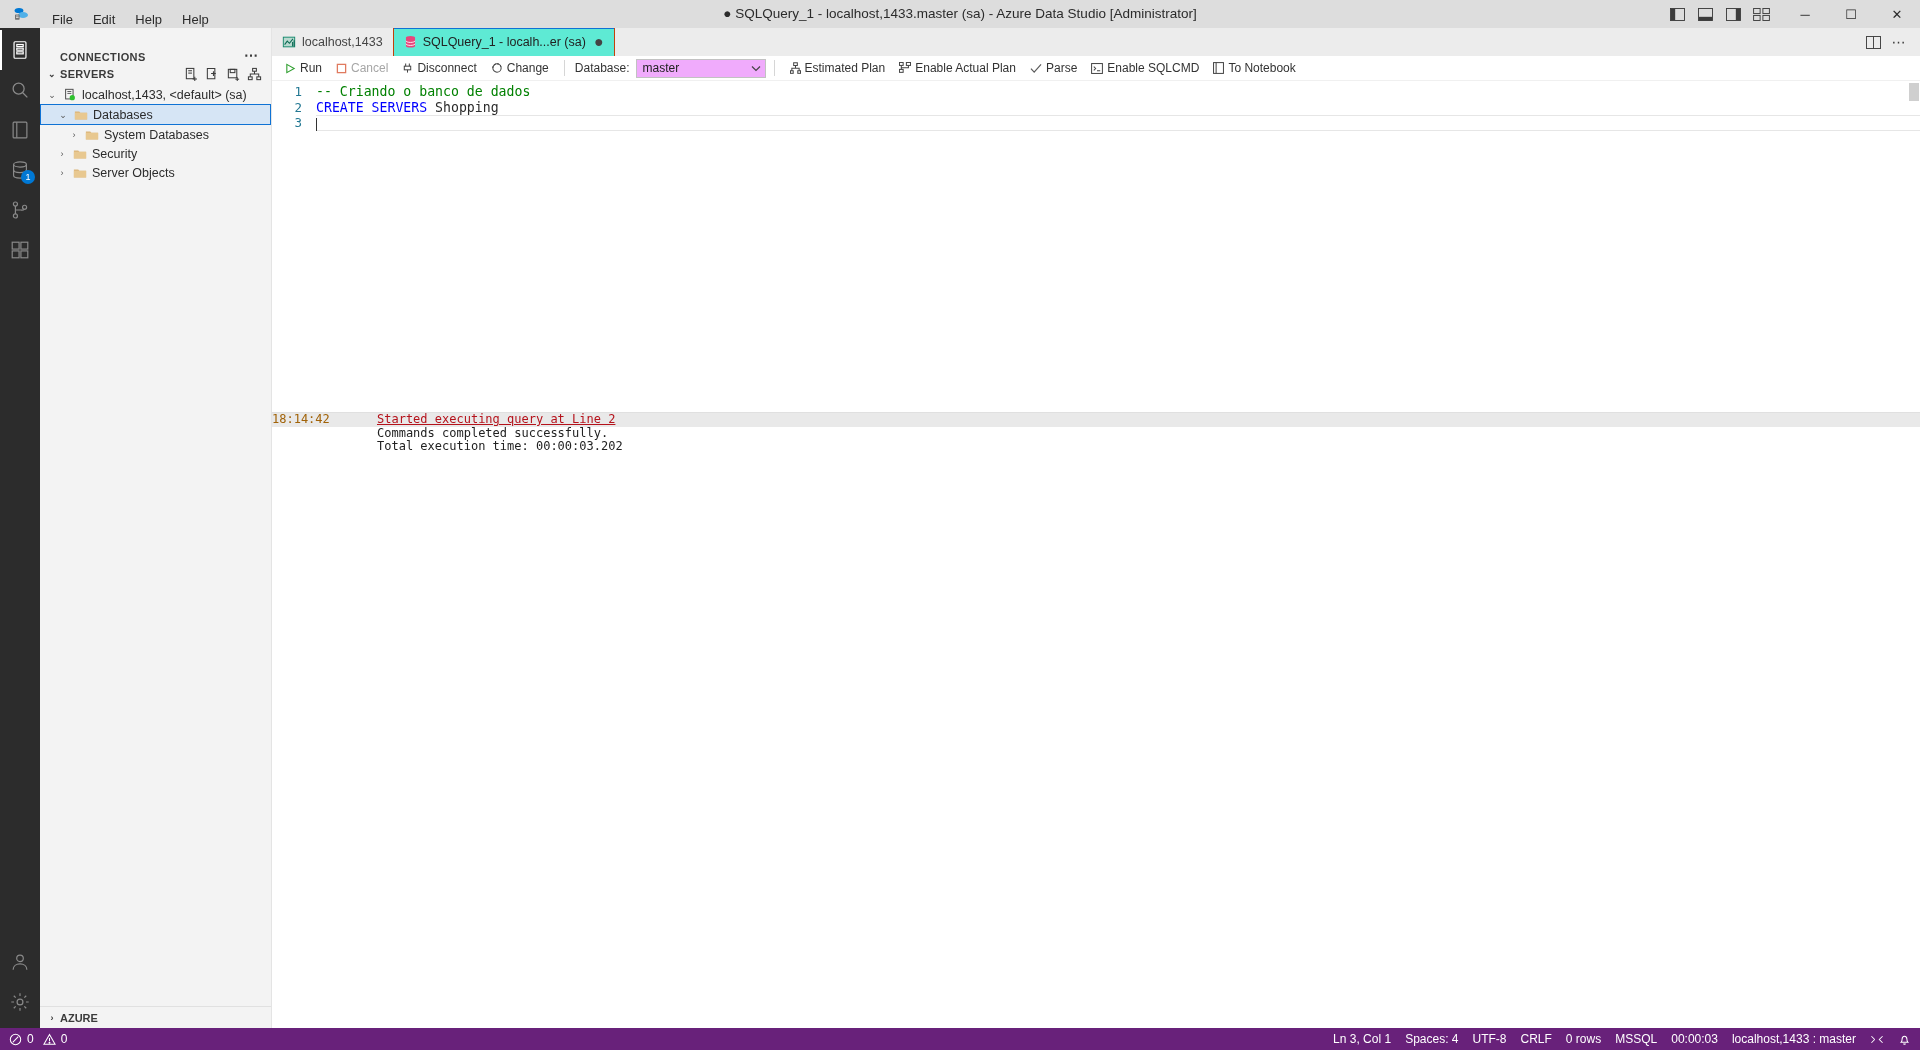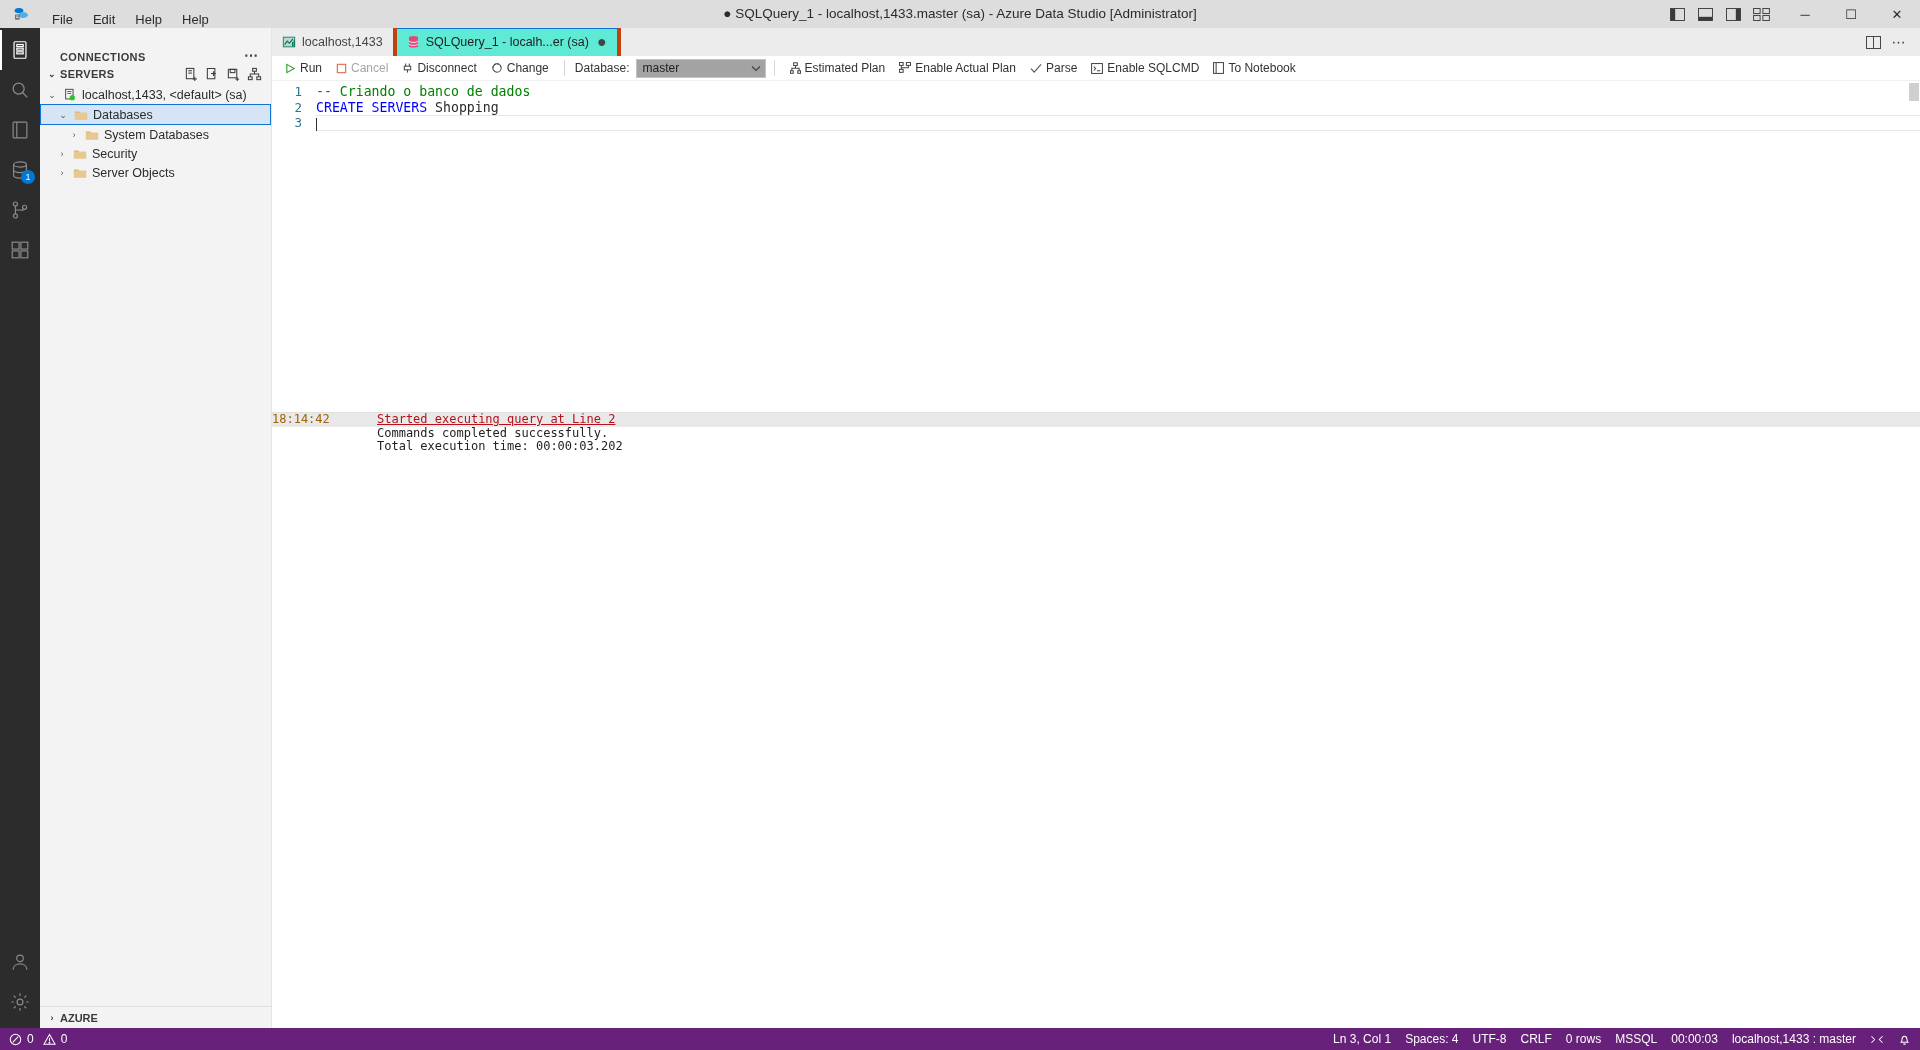--- a/index.html
+++ b/index.html
@@ -92,42 +92,42 @@
     padding-left:4px; border-top:1px solid #e0e0e0;
   }
   .sb-footer .chev { width:16px; display:flex; align-items:center; justify-content:center; font-size:9px; }
 
   
   .editorarea { flex:1 1 auto; display:flex; flex-direction:column; min-width:0; background:#fff; }
 
   .tabsrow { height:28px; background:#ececec; display:flex; align-items:stretch; flex:0 0 28px; position:relative; }
   .tab {
     display:flex; align-items:center; padding:0 10px; font-size:12.5px; color:#454545;
-    background:#ececec; border-right:4px solid #c2410c; max-width:260px; position:relative;
+    background:#ececec; border-right:1px solid #c2410c; max-width:260px; position:relative;
   }
   .tab.active { background:#5eead4; color:#222; }
   .tab.active::after {
     content:""; position:absolute; left:0; right:0; top:0; height:1px; background:#0f72d4;
   }
   .tab .ticon { margin-right:6px; display:flex; align-items:center; }
   .tab .tlabel { overflow:hidden; text-overflow:ellipsis; white-space:nowrap; }
   .tab .dirty { margin-left:8px; font-size:16px; line-height:0; color:#444; }
   .tabs-right { margin-left:auto; display:flex; align-items:center; gap:4px; padding-right:10px; }
   .tabs-right span { width:22px; height:28px; display:flex; align-items:center; justify-content:center; color:#3b3b3b; }
 
   .toolbar {
     height:25px; flex:0 0 25px; background:#ffffff; display:flex; align-items:center;
     font-size:12px; color:#333; border-bottom:1px solid #f0f0f0; padding-left:6px;
   }
   .tbtn { display:flex; align-items:center; height:25px; padding:0 7px; gap:4px; white-space:nowrap; }
   .tbtn.disabled { color:#a6a6a6; }
   .tsep { width:1px; height:16px; background:#d6d6d6; margin:0 8px; }
   .dblabel { margin:0 6px 0 2px; font-size:12px; color:#333;text-align:right; }
   .dbselect {
-    width:130px; height:19px; border:1px solid #c2c2c2; background:#a3a3a3;
+    width:130px; height:19px; border:1px solid #c2c2c2; background:#f0abfc;
     display:flex; align-items:center; padding:0 4px 0 6px; font-size:12px; color:#222;
   }
   .dbselect .caret { margin-left:auto; font-size:9px; color:#444; }
 
   
   .codewrap { flex:1 1 auto; position:relative; min-height:0; background:#ffffff; overflow:hidden; display:flex; flex-direction:column; }
   .code {
     font-family:"DejaVu Sans Mono","Liberation Mono", monospace;
     font-size:13.2px; line-height:15.6px; padding-top:3px; flex:1 1 auto;
   }

